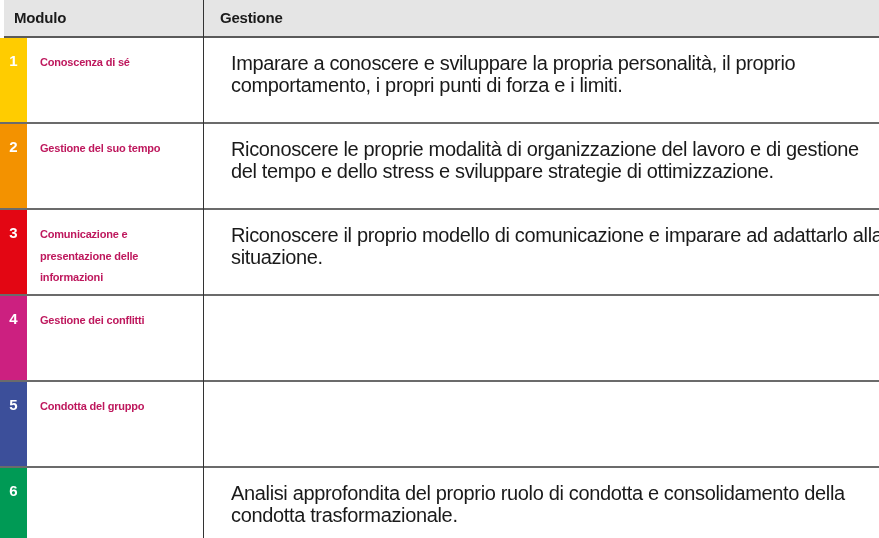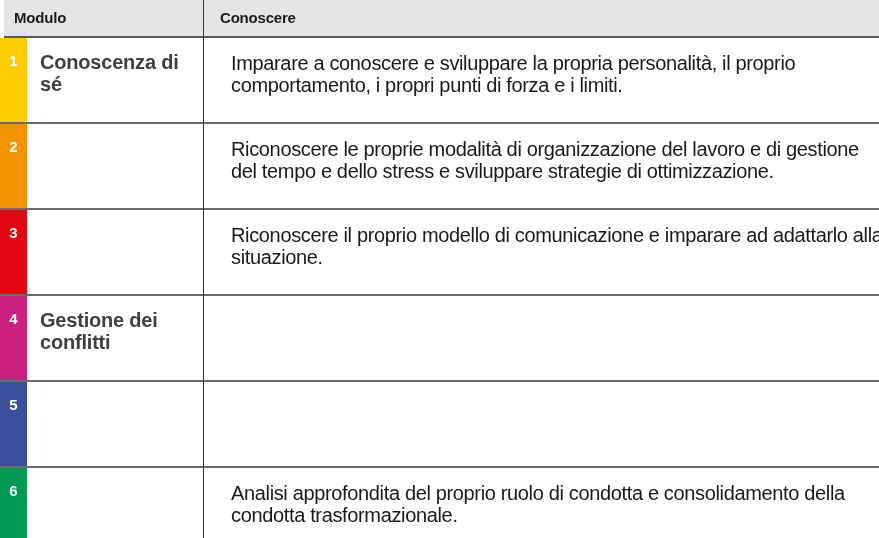--- a/index.html
+++ b/index.html
@@ -69,69 +69,72 @@
       font-size: 15px;
       text-align: center;
       padding-top: 14px;
       box-sizing: border-box;
     }
     .mod {
       position: absolute;
       left: 40px;
       top: 14px;
       width: 160px;
-      font-size: 20px;
+      font-size: 11px;
       font-weight: bold;
-      color: #404040;
+      color: #be185d;
       line-height: 21.5px;
       letter-spacing: -0.2px;
     }
     .obj {
       position: absolute;
       left: 231px;
       top: 14px;
       width: 655px;
       font-size: 20px;
       color: #1a1a1a;
       line-height: 22px;
       letter-spacing: -0.35px;
     }
   </style>
 </head>
 <body>
 
 <div class="table">
   <div class="header">
     <span class="h-modulo">Modulo</span>
-    <span class="h-obiettivo">Conoscere</span>
+    <span class="h-obiettivo">Gestione</span>
   </div>
 
   <div class="row" style="top:38px;height:84px;">
     <div class="num" style="background: rgb(255, 204, 0);">1</div>
     <div class="mod">Conoscenza di sé</div>
     <div class="obj">Imparare a conoscere e sviluppare la propria personalità, il proprio comportamento, i propri punti di forza e i limiti.</div>
   </div>
 
   <div class="row" style="top:124px;height:84px;">
     <div class="num" style="background: rgb(243, 146, 0);">2</div>
+    <div class="mod">Gestione del suo tempo</div>
     <div class="obj">Riconoscere le proprie modalità di organizzazione del lavoro e di gestione del tempo e dello stress e sviluppare strategie di ottimizzazione.</div>
   </div>
 
   <div class="row" style="top:210px;height:84px;">
     <div class="num" style="background: rgb(227, 6, 19);">3</div>
+    <div class="mod">Comunicazione e presentazione delle informazioni</div>
     <div class="obj">Riconoscere il proprio modello di comunicazione e imparare ad adattarlo alla situazione.</div>
   </div>
 
   <div class="row" style="top:296px;height:84px;">
     <div class="num" style="background: rgb(204, 32, 128);">4</div>
     <div class="mod">Gestione dei conflitti</div>
   </div>
 
   <div class="row" style="top:382px;height:84px;">
     <div class="num" style="background: rgb(60, 79, 154);">5</div>
+    <div class="mod">Condotta del gruppo</div>
   </div>
 
   <div class="row last" style="top:468px;height:70px;">
     <div class="num" style="background: rgb(0, 154, 85);">6</div>
     <div class="obj">Analisi approfondita del proprio ruolo di condotta e consolidamento della condotta trasformazionale.</div>
   </div>
 
   <div class="vline"></div>
 </div>
 

